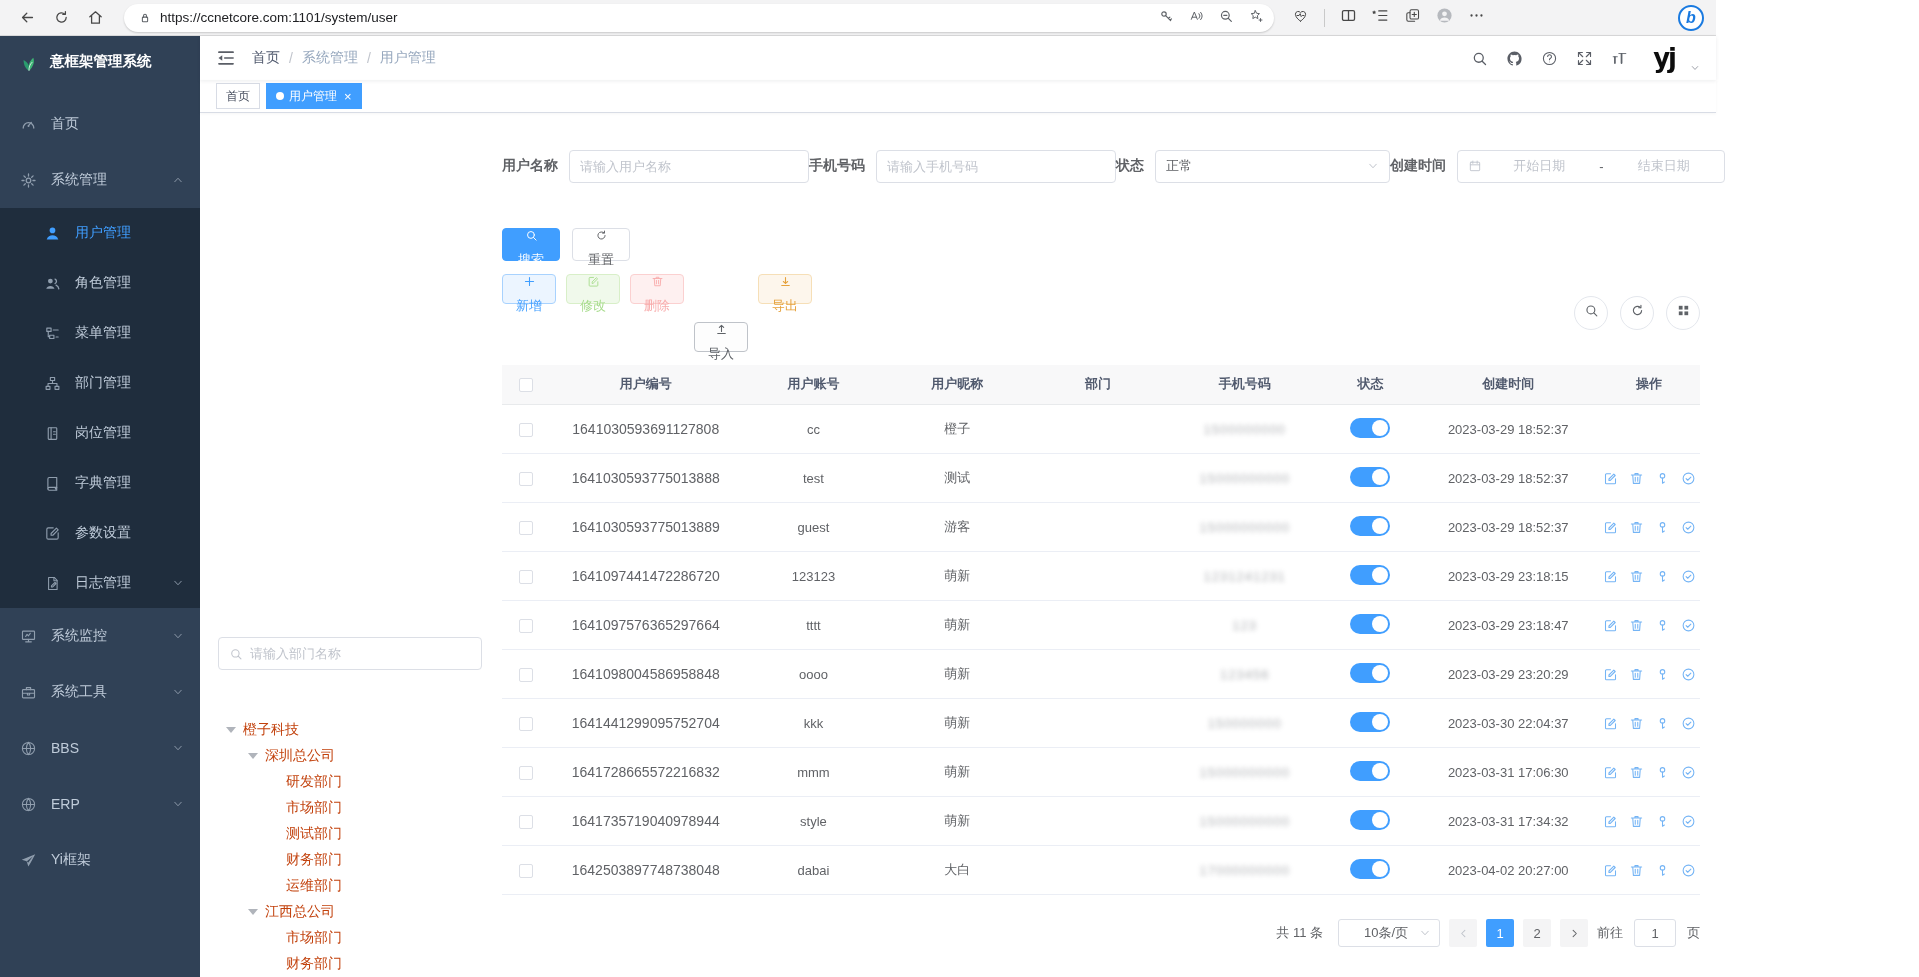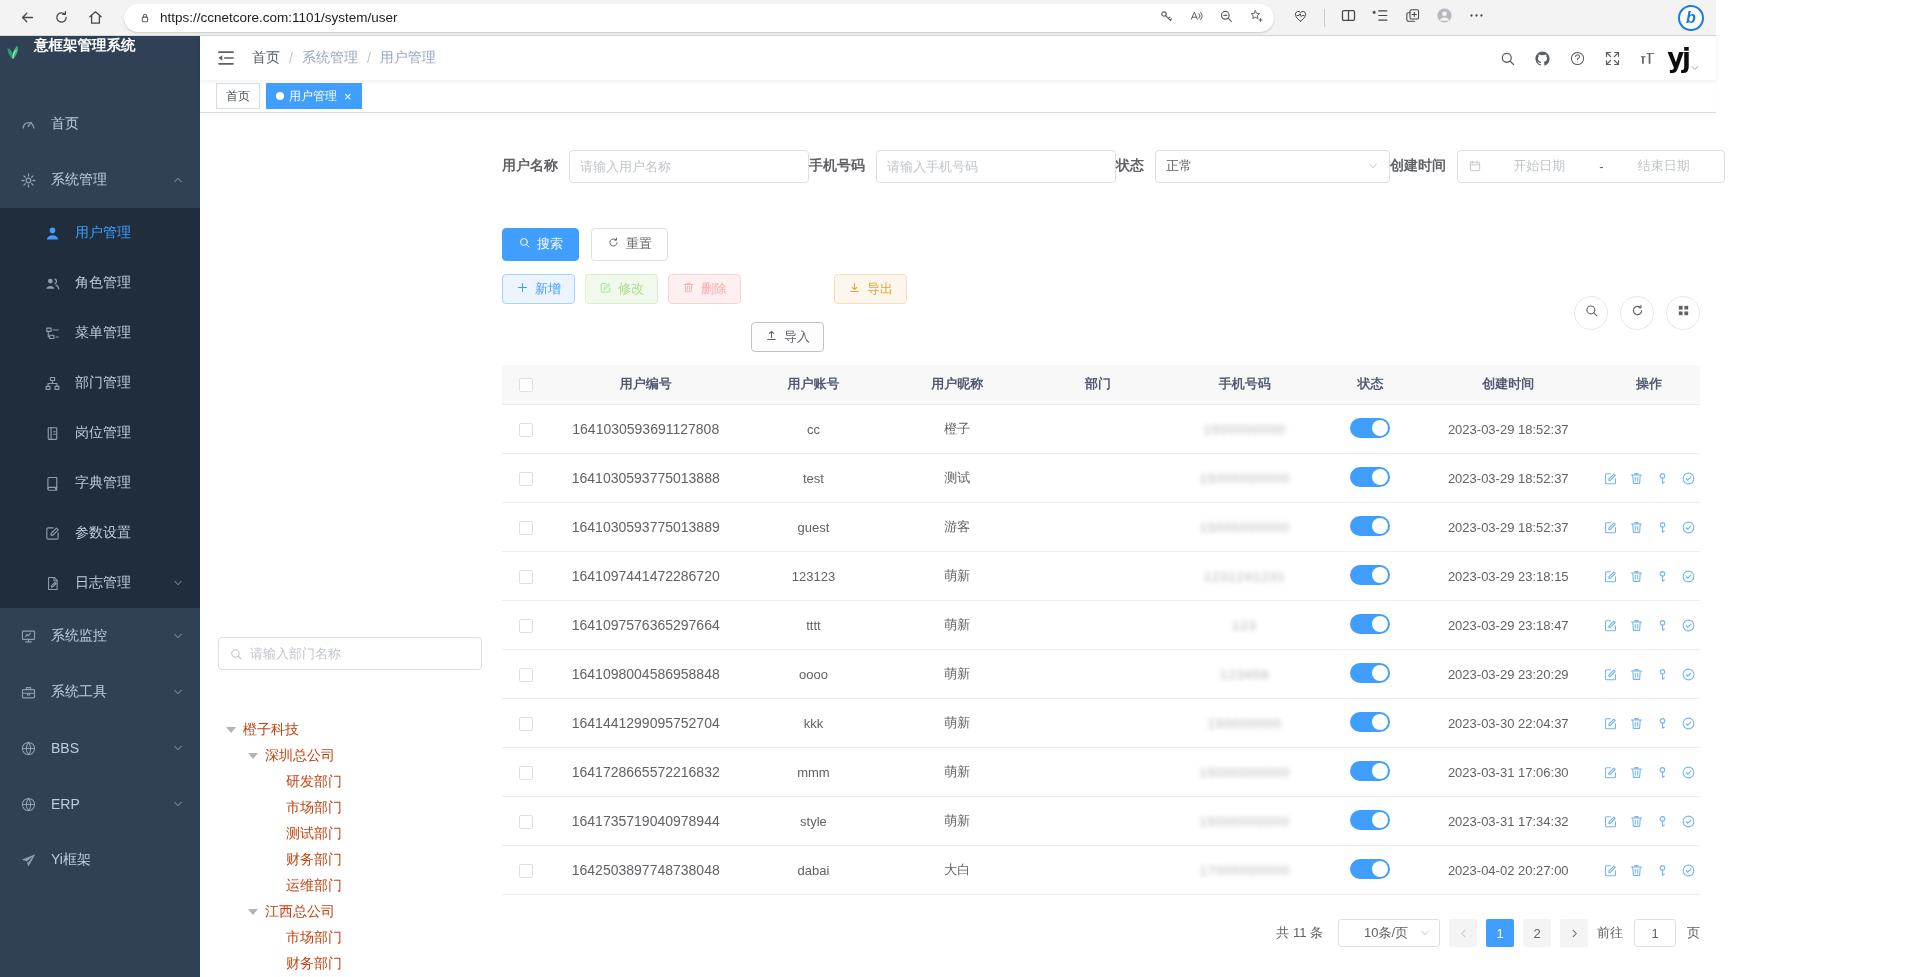--- a/index.html
+++ b/index.html
@@ -25,21 +25,21 @@
   .chrome-right span svg { width:17px; height:17px; }
   .vdiv { width:1px; height:18px; background:#c9c9c9; }
   .spacer { flex:1; }
   .copilot { width:26px; height:26px; border-radius:50%; background:#fff; border:2px solid #1a7ae0;
     color:#1a7ae0; font-weight:700; font-size:16px; display:flex; align-items:center;
     justify-content:center; font-style:italic; }
 
   
   .app { display:flex; height:941px; }
   .sidebar { width:200px; background:#304156; flex:none; overflow:hidden; }
-  .logo-row { height:50px; display:flex; align-items:flex-start; gap:8px; }
+  .logo-row { height:50px; display:flex; align-items:center; padding-left:16px; gap:8px; }
   .logo-row svg { width:26px; height:26px; }
   .logo-text { color:#fff; font-size:14.5px; font-weight:700; }
   .menu { padding-top:10px; }
   .menu-item { height:56px; display:flex; align-items:center; padding:0 16px 0 20px;
     color:#bfcbd9; font-size:14px; cursor:pointer; }
   .menu-item.sub { height:50px; background:#1f2d3d; padding-left:44px; }
   .menu-item .mi-icon { width:17px; height:17px; margin-right:14px; color:#909eae; display:flex;}
   .menu-item .mi-icon svg { width:17px; height:17px; }
   .menu-item.active { color:#409eff; }
   .menu-item.active .mi-icon { color:#409eff; }
@@ -52,21 +52,21 @@
 
   
   .navbar { height:44px; display:flex; align-items:center; padding:0 16px;
     box-shadow:0 1px 4px rgba(0,21,41,.08); position:relative; z-index:3; }
   .hamburger { width:20px; height:20px; color:#5a5e66; margin-right:16px; }
   .hamburger svg { width:20px; height:20px; }
   .breadcrumb { display:flex; align-items:center; gap:9px; font-size:14px; }
   .bc-first { color:#515a6e; }
   .bc-sep { color:#c0c4cc; }
   .bc-rest { color:#97a8be; }
-  .nav-right { margin-left:auto; display:flex; align-items:center; gap:11px; color:#5a5e66; }
+  .nav-right { margin-left:auto; display:flex; align-items:center; gap:25px; color:#5a5e66; }
   .nav-right .nicon { width:17px; height:17px; display:flex; }
   .nav-right .nicon svg { width:17px; height:17px; }
   .yj-logo { font-size:26px; font-weight:900; color:#0d0d0d; letter-spacing:-2px;
     font-family:"DejaVu Sans",sans-serif; line-height:1; }
   .yj-caret { color:#8a8f99; width:10px; height:10px; align-self:flex-end; margin:0 0 2px -10px;}
   .yj-caret svg{ width:10px; height:10px;}
 
   
   .tags { height:33px; display:flex; align-items:center; gap:6px; padding:0 16px;
     border-bottom:1px solid #d8dce5; box-shadow:0 1px 3px rgba(0,0,0,.04); }
@@ -99,21 +99,21 @@
   .f-label { font-size:14px; font-weight:700; color:#606266; white-space:nowrap; }
   .w240 { width:240px; } .w235 { width:235px; } .w268 { width:268px; }
   .sel-chevron { width:12px; height:12px; color:#c0c4cc; display:flex; }
   .sel-chevron svg { width:12px; height:12px; }
   .sel-value { flex:1; color:#606266; }
   .date-sep { color:#606266; padding:0 10px; }
   .date-ph { color:#c0c4cc; flex:1; text-align:center; }
 
   .btn-row { margin-top:45px; display:flex; gap:12px; }
   .btn { height:33px; border-radius:4px; font-size:13px; display:inline-flex; align-items:center;
-    gap:6px; padding:0 15px; cursor:pointer; border:1px solid transparent; background:#fff; font-family:inherit;}
+    gap:6px; padding:0 15px; cursor:pointer; border:1px solid transparent; background:#fff; font-family:inherit;flex-direction:column;}
   .btn svg { width:13px; height:13px; }
   .btn-primary { background:#409eff; border-color:#409eff; color:#fff; }
   .btn-default { border-color:#dcdfe6; color:#606266; }
 
   .toolbar { margin-top:13px; display:flex; gap:0; align-items:center; }
   .tbtn { height:30px; padding:0 13px; font-size:13px; }
   .v-add    { background:#ecf5ff; border-color:#a8d2fe; color:#409eff; }
   .v-edit   { background:#f0f9eb; border-color:#d8efc8; color:#a8dc8d; }
   .v-delete { background:#fef0f0; border-color:#fbd0d0; color:#f8abab; }
   .v-import { background:#fdfdfd; border-color:#bfc3c9; color:#5f6368;margin-top:48px; }

